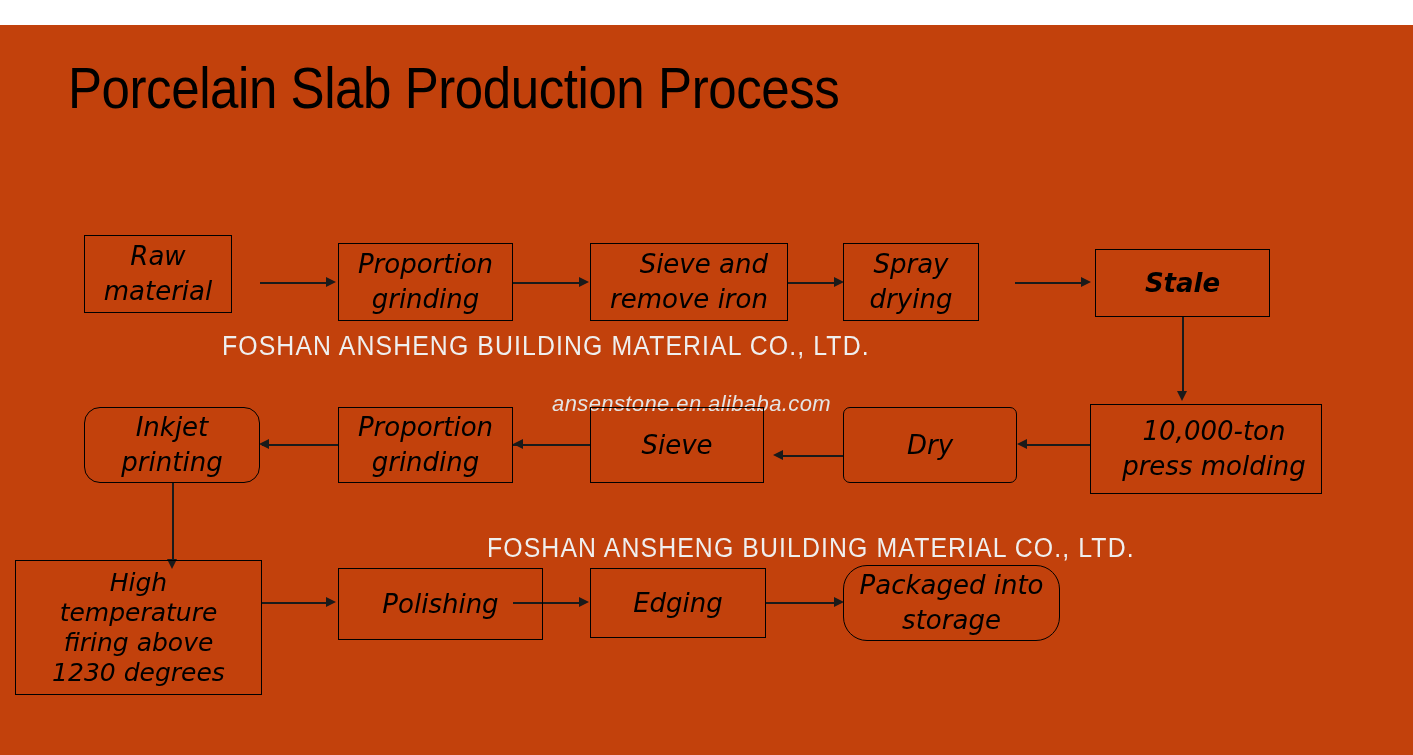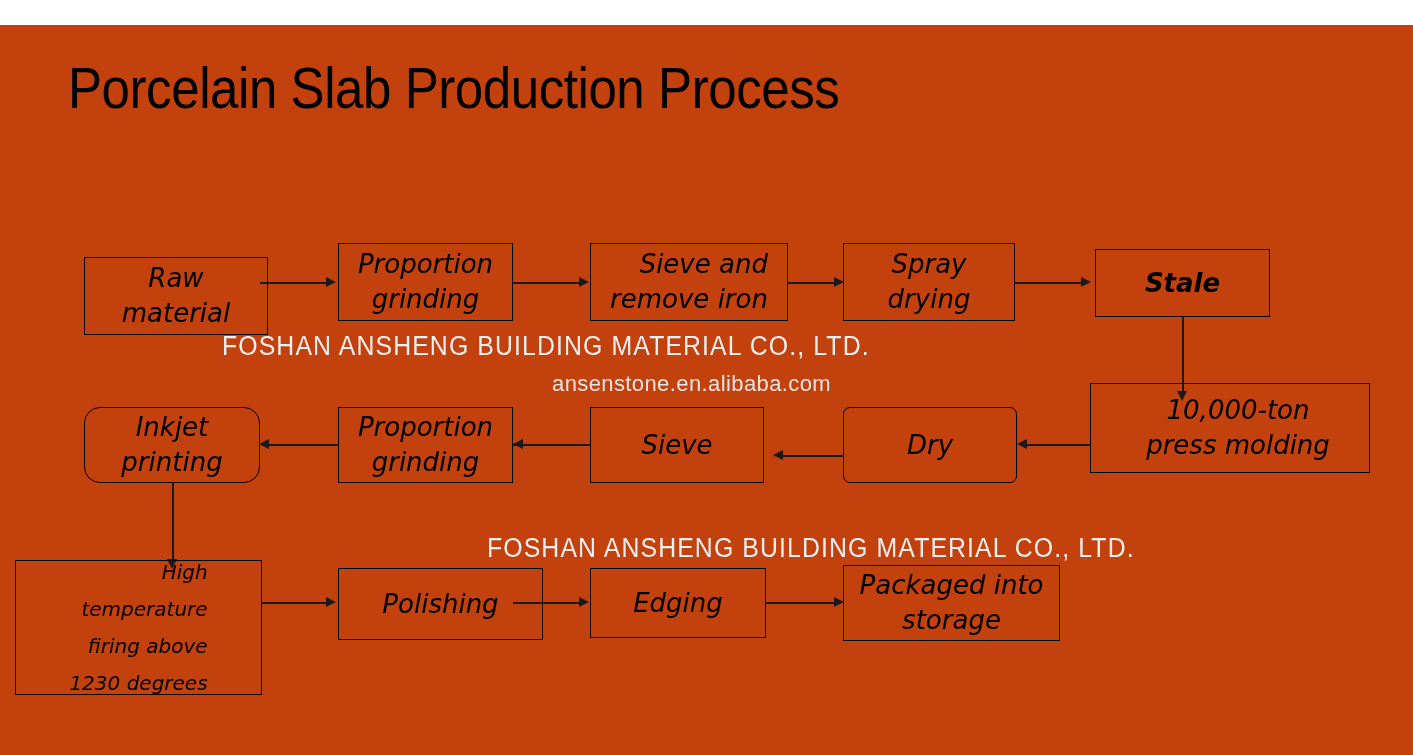--- a/index.html
+++ b/index.html
@@ -68,21 +68,21 @@
   }
   .node .node-label {
     font-family: "DejaVu Sans", sans-serif;
     font-style: italic;
     font-size: 26px;
     line-height: 35px;
     color: #000000;
     white-space: pre-line;
     padding: 0 4px;
   }
-  .node.tall .node-label  { font-size: 20px; line-height: 37px; text-align: right; }
+  .node.tall .node-label  { font-size: 25px; line-height: 30px; }
 
   
   .conn {
     position: absolute;
     background: #1a1a1a;
     z-index: 2;
   }
   .conn.h { height: 1.6px; }
   .conn.v { width: 1.6px; }
 
@@ -109,24 +109,24 @@
   }
 </style>
 </head>
 <body>
 
 <div id="canvas">
 
   <div id="page-title">Porcelain Slab Production Process</div>
 
   <div class="watermark company" style="left:222px; top:306px;">FOSHAN ANSHENG BUILDING MATERIAL CO., LTD.</div>
-  <div class="watermark url" style="left:552px; top:346px;">ansenstone.en.alibaba.com</div>
+  <div class="watermark url" style="left:552px; top:366px;font-style:italic;">ansenstone.en.alibaba.com</div>
   <div class="watermark company" style="left:487px; top:508px;">FOSHAN ANSHENG BUILDING MATERIAL CO., LTD.</div>
 
-  <div class="node" style="left:84px; top:232px; width:184px; height:78px;">
+  <div class="node" style="left:84px; top:210px; width:148px; height:78px;">
     <span class="node-label">Raw
 material</span>
   </div>
 
   <div class="conn h" style="left:260px; top:257px; width:68px;"></div>
   <div class="arrowhead right" style="left:326px; top:252px;"></div>
 
   <div class="node" style="left:338px; top:218px; width:175px; height:78px;">
     <span class="node-label">Proportion
 grinding</span>
@@ -136,36 +136,36 @@
   <div class="arrowhead right" style="left:579px; top:252px;"></div>
 
   <div class="node" style="left:590px; top:218px; width:198px; height:78px;text-align:right;">
     <span class="node-label small">Sieve and
 remove iron</span>
   </div>
 
   <div class="conn h" style="left:788px; top:257px; width:48px;"></div>
   <div class="arrowhead right" style="left:834px; top:252px;"></div>
 
-  <div class="node" style="left:843px; top:218px; width:172px; height:78px;">
+  <div class="node" style="left:843px; top:218px; width:136px; height:78px;">
     <span class="node-label">Spray
 drying</span>
   </div>
 
   <div class="conn h" style="left:1015px; top:257px; width:68px;"></div>
   <div class="arrowhead right" style="left:1081px; top:252px;"></div>
 
   <div class="node" style="left:1095px; top:224px; width:175px; height:68px;font-weight:bold;">
     <span class="node-label">Stale</span>
   </div>
 
   <div class="conn v" style="left:1182px; top:292px; height:76px;"></div>
   <div class="arrowhead down" style="left:1177px; top:366px;"></div>
 
-  <div class="node" style="left:1090px; top:358px; width:280px; height:90px;padding-left:16px;">
+  <div class="node" style="left:1090px; top:379px; width:232px; height:90px;padding-left:16px;">
     <span class="node-label">10,000-ton
 press molding</span>
   </div>
 
   <div class="conn h" style="left:1027px; top:419px; width:63px;"></div>
   <div class="arrowhead left" style="left:1017px; top:414px;"></div>
 
   <div class="node" style="left:843px; top:382px; width:174px; height:76px;border-radius:7px;">
     <span class="node-label">Dry</span>
   </div>
@@ -213,18 +213,18 @@
   <div class="conn h" style="left:513px; top:577px; width:68px;"></div>
   <div class="arrowhead right" style="left:579px; top:572px;"></div>
 
   <div class="node" style="left:590px; top:543px; width:176px; height:70px;">
     <span class="node-label">Edging</span>
   </div>
 
   <div class="conn h" style="left:766px; top:577px; width:70px;"></div>
   <div class="arrowhead right" style="left:834px; top:572px;"></div>
 
-  <div class="node" style="left:843px; top:540px; width:217px; height:76px;">
+  <div class="node" style="left:843px; top:540px; width:217px; height:76px;border-radius:24px;">
     <span class="node-label small">Packaged into
 storage</span>
   </div>
 
 </div>
 
 </body></html>

